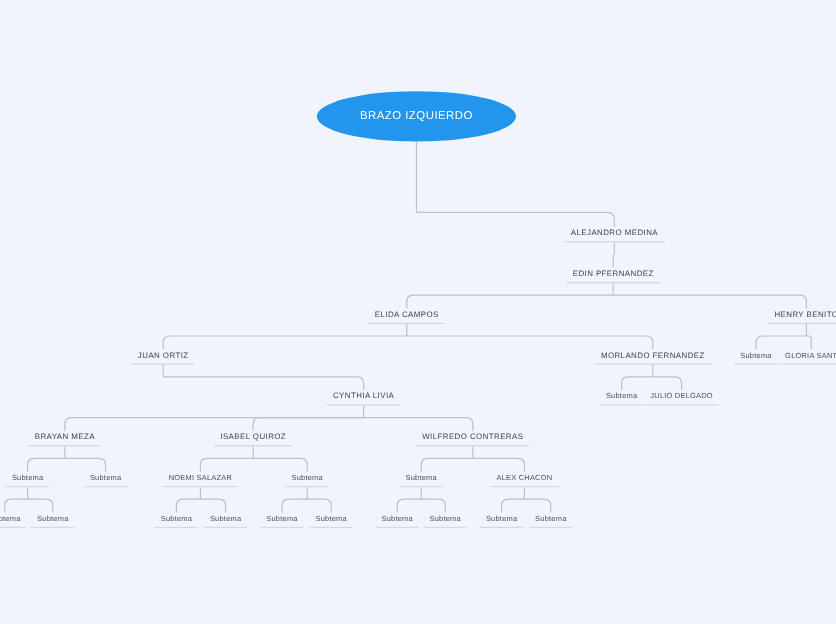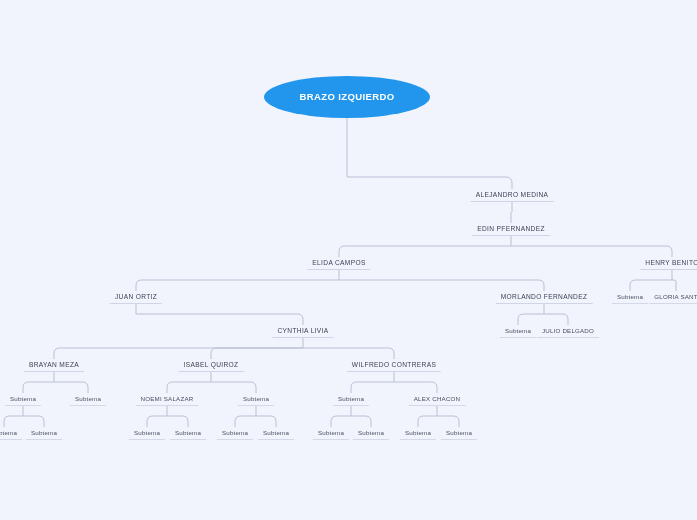--- a/index.html
+++ b/index.html
@@ -37,21 +37,21 @@
     position: absolute;
     transform: translate(-50%, -50%);
     white-space: nowrap;
     box-sizing: border-box;
   }
   
   .node.root {
     background: #2196ec;
     border-radius: 50%;
     color: #ffffff;
-    font-weight: bold;
+    font-weight: normal;
     font-size: 9.5px;
     letter-spacing: 0.4px;
     text-align: center;
     line-height: 42px;
     width: 166px;
     height: 42px;
   }
   
   .node.topic {
     color: #3a3f52;

